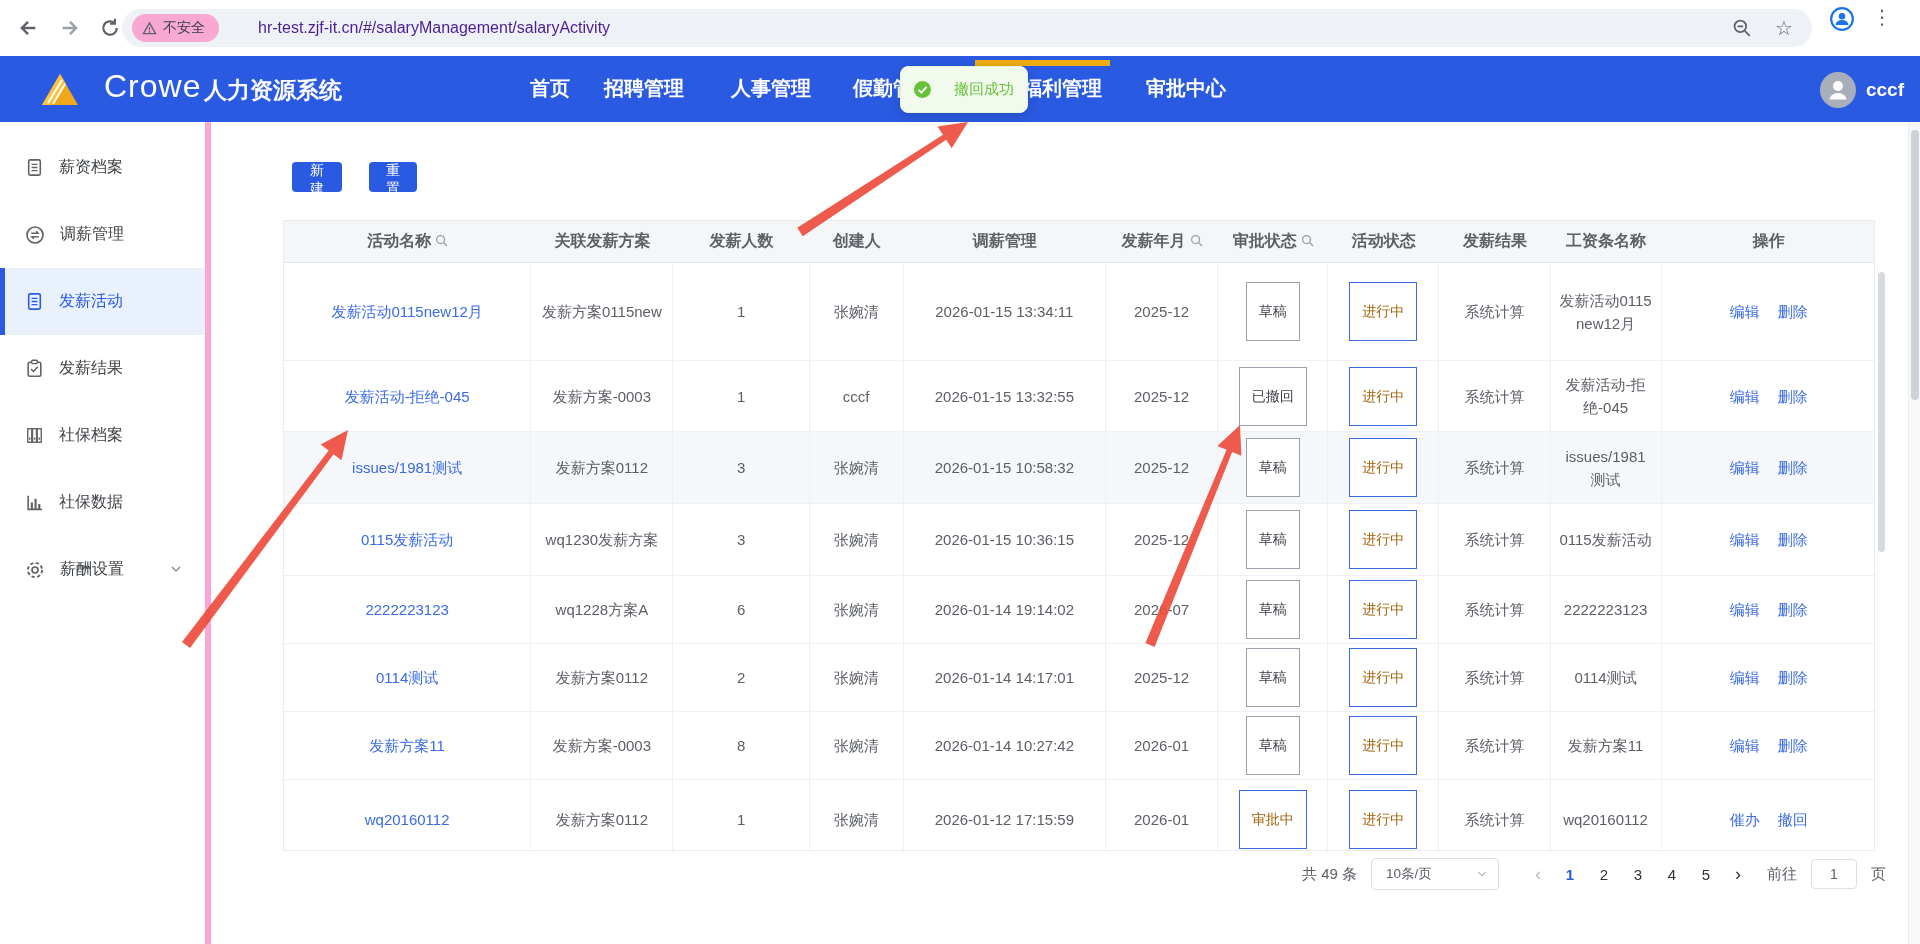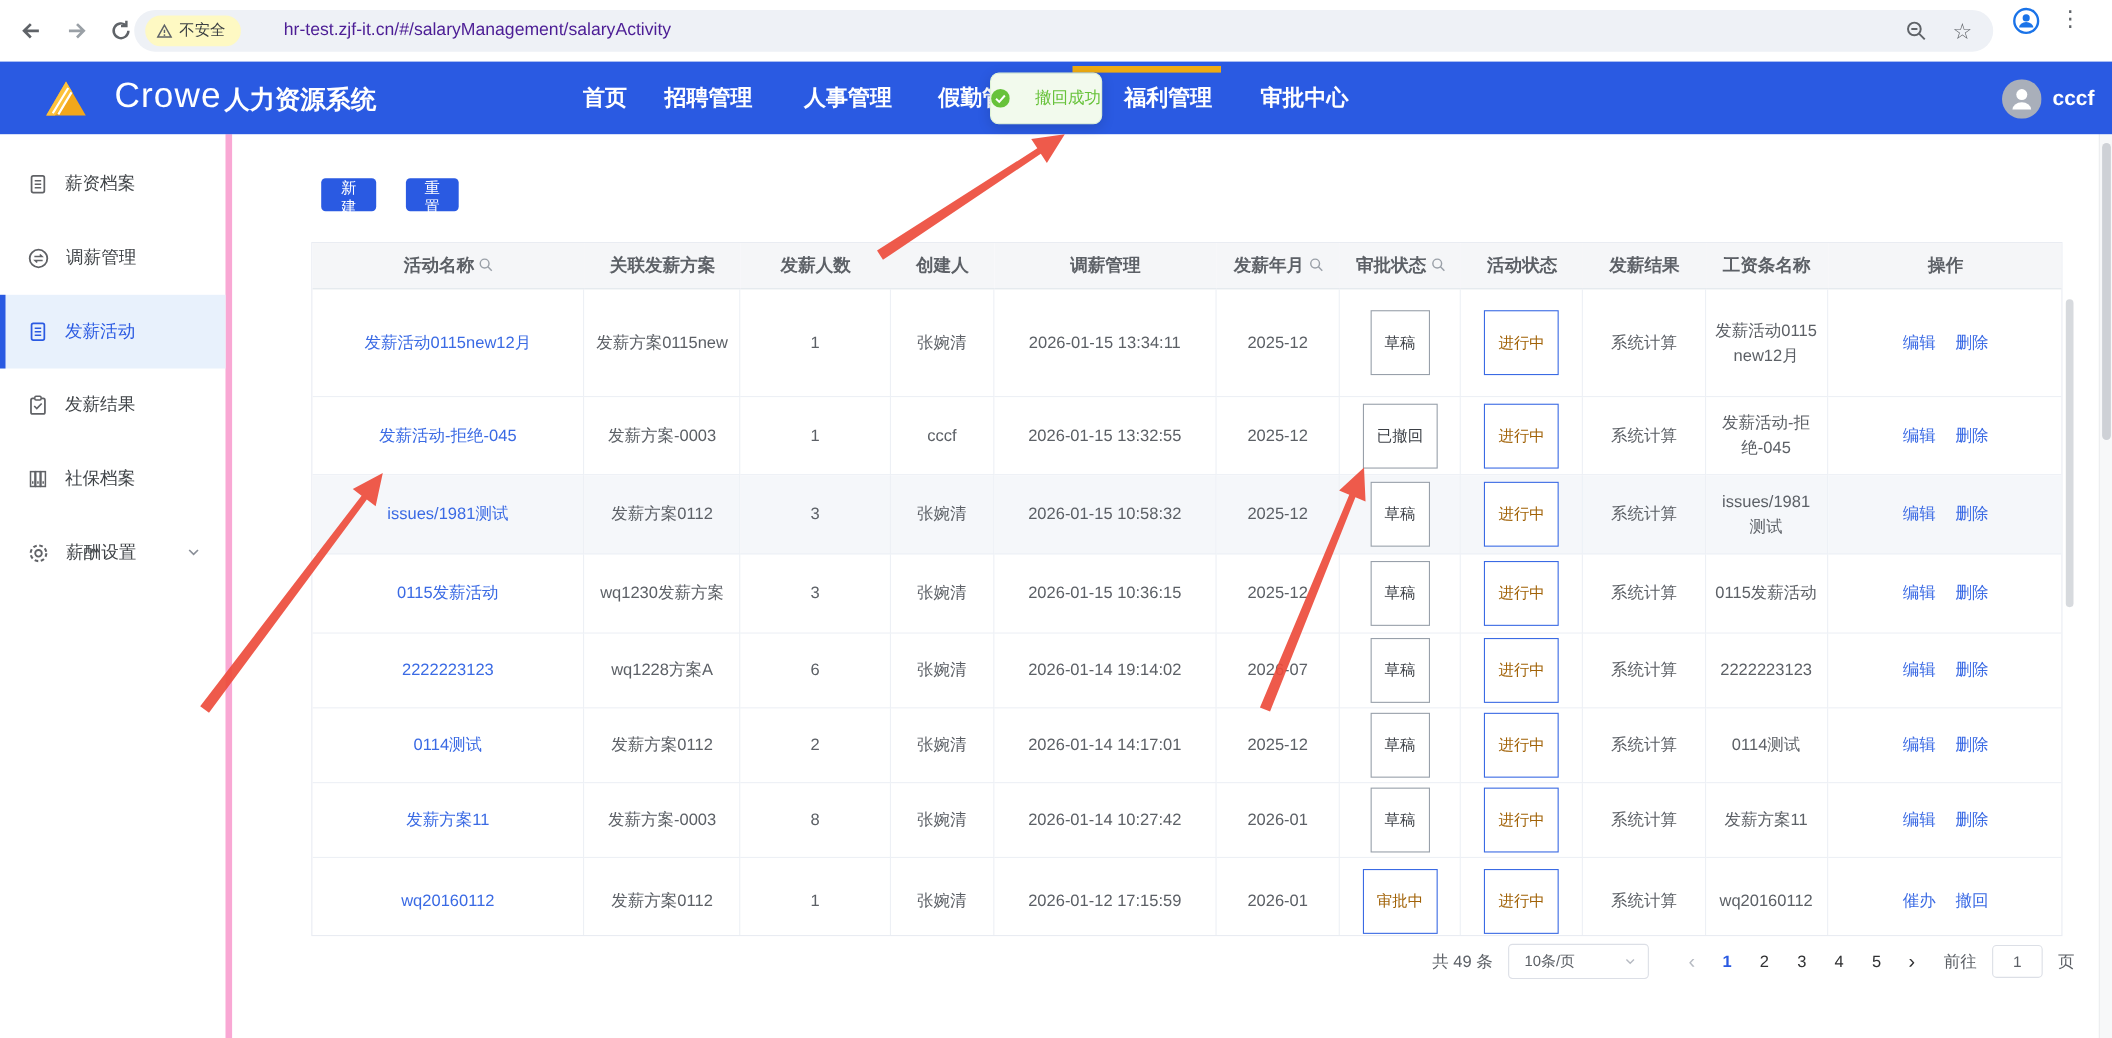--- a/index.html
+++ b/index.html
@@ -3,21 +3,21 @@
 <meta charset="utf-8">
 <style>
   * { margin:0; padding:0; box-sizing:border-box; }
   html,body { width:1920px; height:944px; overflow:hidden; background:#fff;
     font-family:"Liberation Sans", sans-serif; }
 
   
   #chrome { position:absolute; left:0; top:0; width:1920px; height:56px; background:#fff; z-index:5; }
   .chrome-ic { position:absolute; top:14px; width:28px; height:28px; display:flex; align-items:center; justify-content:center; border-radius:50%; }
   #addr-pill { position:absolute; left:122px; top:9px; width:1690px; height:38px; border-radius:19px; background:#eef1f6; display:flex; align-items:center; }
-  #sec-badge { position:absolute; left:10px; top:5px; height:28px; padding:0 14px 0 10px; background:#fef9c3; border-radius:14px; display:flex; align-items:center; gap:6px; color:#3c4043; font-size:14px; }
+  #sec-badge { position:absolute; left:10px; top:5px; height:28px; padding:0 14px 0 10px; background:#f9a8d4; border-radius:14px; display:flex; align-items:center; gap:6px; color:#3c4043; font-size:14px; }
   #url-text { position:absolute; left:136px; top:0; height:38px; line-height:38px; font-size:16px; color:#4c1d95; }
   #chrome-right-ic1 { position:absolute; right:64px; top:5px; }
   #chrome-right-ic2 { position:absolute; right:24px; top:3px; font-size:20px; color:#5f6368; }
 
   
   #appbar { position:absolute; left:0; top:56px; width:1920px; height:66px; background:#2a5ae2; z-index:6; }
   #logo { position:absolute; left:36px; top:14px; }
   #brand { position:absolute; left:104px; top:12px; font-size:32px; color:#fff; font-weight:500; letter-spacing:1px; }
   #app-title { position:absolute; left:204px; top:19px; font-size:23px; color:#fff; font-weight:700; }
   .nav-item { position:absolute; top:19px; font-size:20px; font-weight:700; color:#fff; cursor:pointer; white-space:nowrap; }
@@ -25,21 +25,21 @@
   #nav .nav-item:nth-child(2){ left:604px; }
   #nav .nav-item:nth-child(3){ left:731px; }
   #nav .nav-item:nth-child(4){ left:853px; }
   #nav .nav-item:nth-child(5){ left:1022px; }
   #nav .nav-item:nth-child(6){ left:1146px; }
   #nav-underline { position:absolute; left:975px; top:60px; width:135px; height:6px; background:#eeab12; z-index:7; }
   #user-box { position:absolute; right:16px; top:16px; display:flex; align-items:center; gap:10px; }
   #username { color:#fff; font-size:19px; font-weight:700; }
 
   
-  #toast { position:absolute; left:900px; top:66px; width:102px; height:47px; background:#f2faed; border:1px solid #e1f3d8; border-radius:8px; box-shadow:0 3px 12px rgba(0,0,0,.15); display:flex; align-items:center; justify-content:center; gap:23px; z-index:20; }
+  #toast { position:absolute; left:900px; top:66px; width:128px; height:47px; background:#f2faed; border:1px solid #e1f3d8; border-radius:8px; box-shadow:0 3px 12px rgba(0,0,0,.15); display:flex; align-items:center; justify-content:center; gap:23px; z-index:20; }
   #toast span { color:#67c23a; font-size:15px; }
 
   
   #sidebar { position:absolute; left:0; top:122px; width:211px; height:822px; background:#fff; border-right:6px solid #f9a8d4; z-index:4; }
   .side-item { position:relative; height:67px; display:flex; align-items:center; padding-left:25px; gap:15px; font-size:16px; color:#3f4347; cursor:pointer; }
   .side-item svg { flex:0 0 auto; }
   .side-item.active { background:#e8f1fc; color:#2a5ae2; }
   .side-item.active::before { content:""; position:absolute; left:0; top:0; width:5px; height:100%; background:#2a5ae2; }
   .side-chevron { position:absolute; right:22px; top:26px; }
 
@@ -212,20 +212,27 @@
   <div class="side-item">
     <svg width="19" height="19" viewBox="0 0 18 18">
         <rect x="2.6" y="2.6" width="3.8" height="12.8" fill="none" stroke="#606266" stroke-width="1.3"></rect>
         <rect x="7.1" y="2.6" width="3.8" height="12.8" fill="none" stroke="#606266" stroke-width="1.3"></rect>
         <rect x="11.6" y="2.6" width="3.8" height="12.8" fill="none" stroke="#606266" stroke-width="1.3"></rect>
         <path d="M4.5 11v2 M9 11v2 M13.5 11v2" stroke="#606266" stroke-width="1.3"></path>
       </svg>
     <span>社保档案</span>
   </div>
   <div class="side-item">
+    <svg width="19" height="19" viewBox="0 0 18 18">
+        <path d="M3 2.5v13h13" fill="none" stroke="#606266" stroke-width="1.5"></path>
+        <path d="M6.5 15.5V9 M10 15.5V5.5 M13.5 15.5v-5" stroke="#606266" stroke-width="2"></path>
+      </svg>
+    <span>社保数据</span>
+  </div>
+  <div class="side-item">
     <svg width="20" height="20" viewBox="0 0 18 18">
         <circle cx="9" cy="9" r="6.4" fill="none" stroke="#606266" stroke-width="1.7" stroke-dasharray="3 2.1"></circle>
         <circle cx="9" cy="9" r="2.7" fill="none" stroke="#606266" stroke-width="1.5"></circle>
       </svg>
     <span>薪酬设置</span>
     <svg class="side-chevron" width="14" height="14" viewBox="0 0 14 14">
         <path d="M3 5l4 4 4-4" fill="none" stroke="#8a8f98" stroke-width="1.5"></path>
       </svg>
   </div>
 </div>

